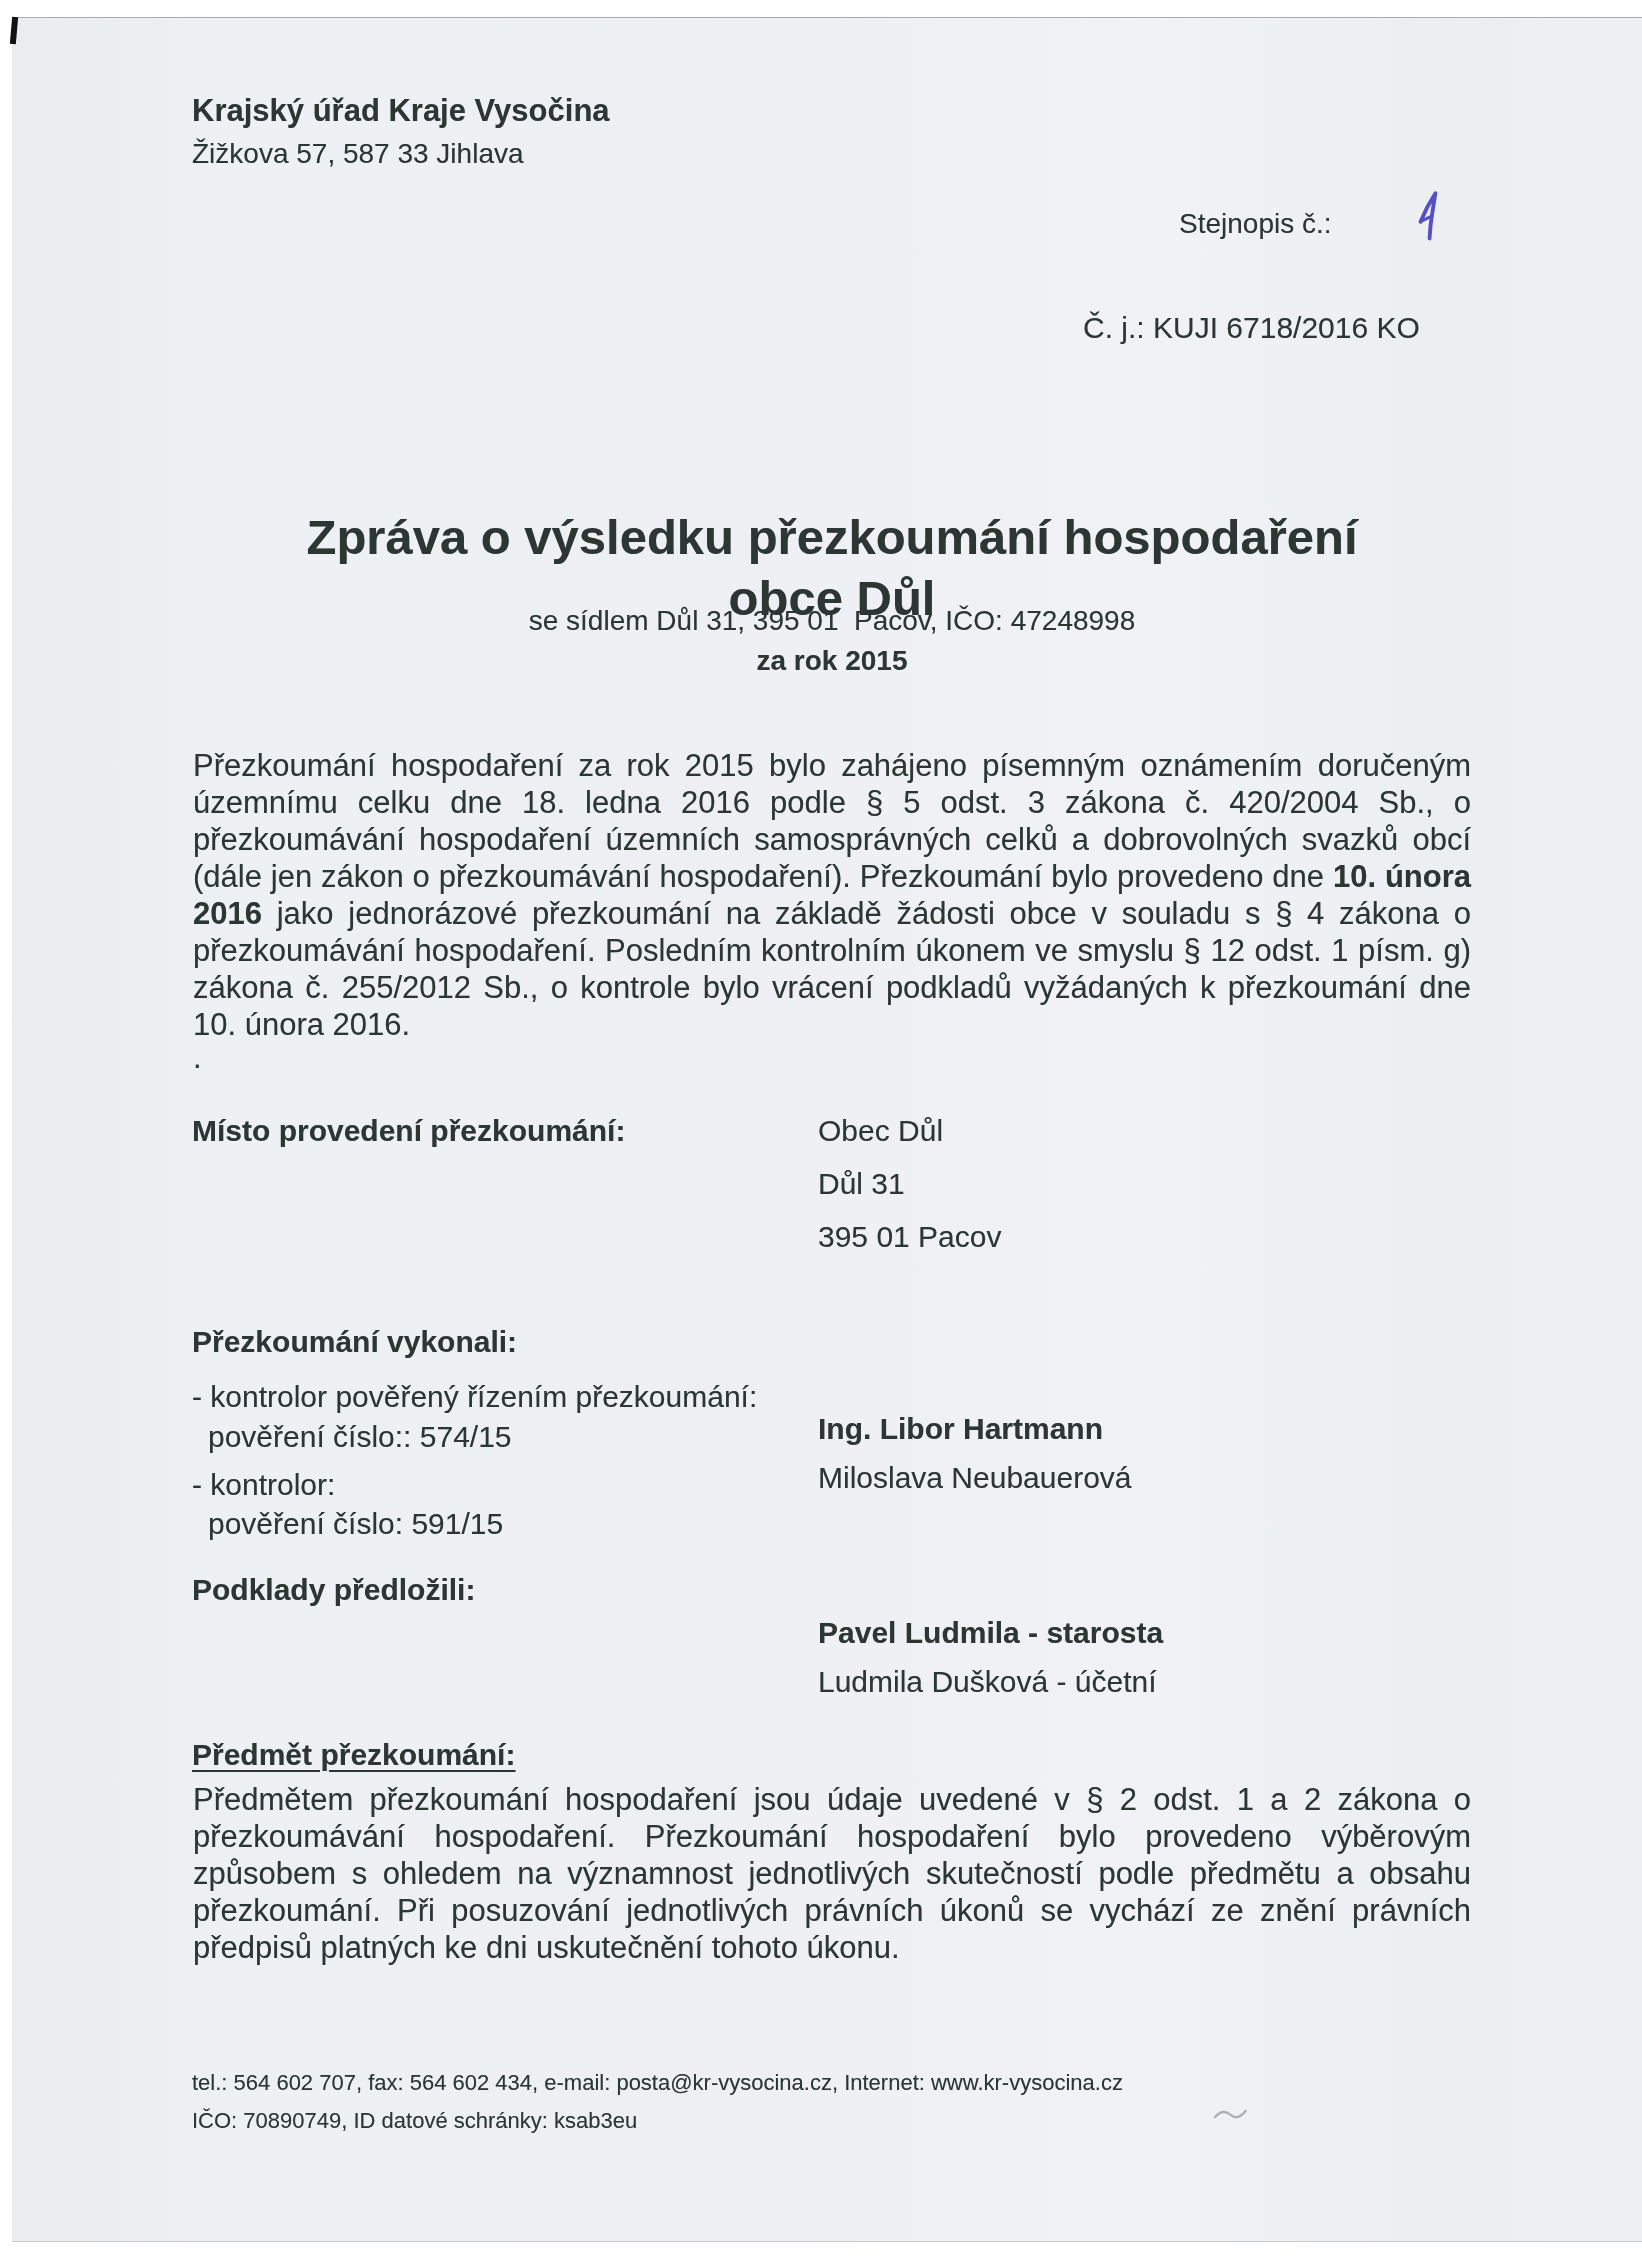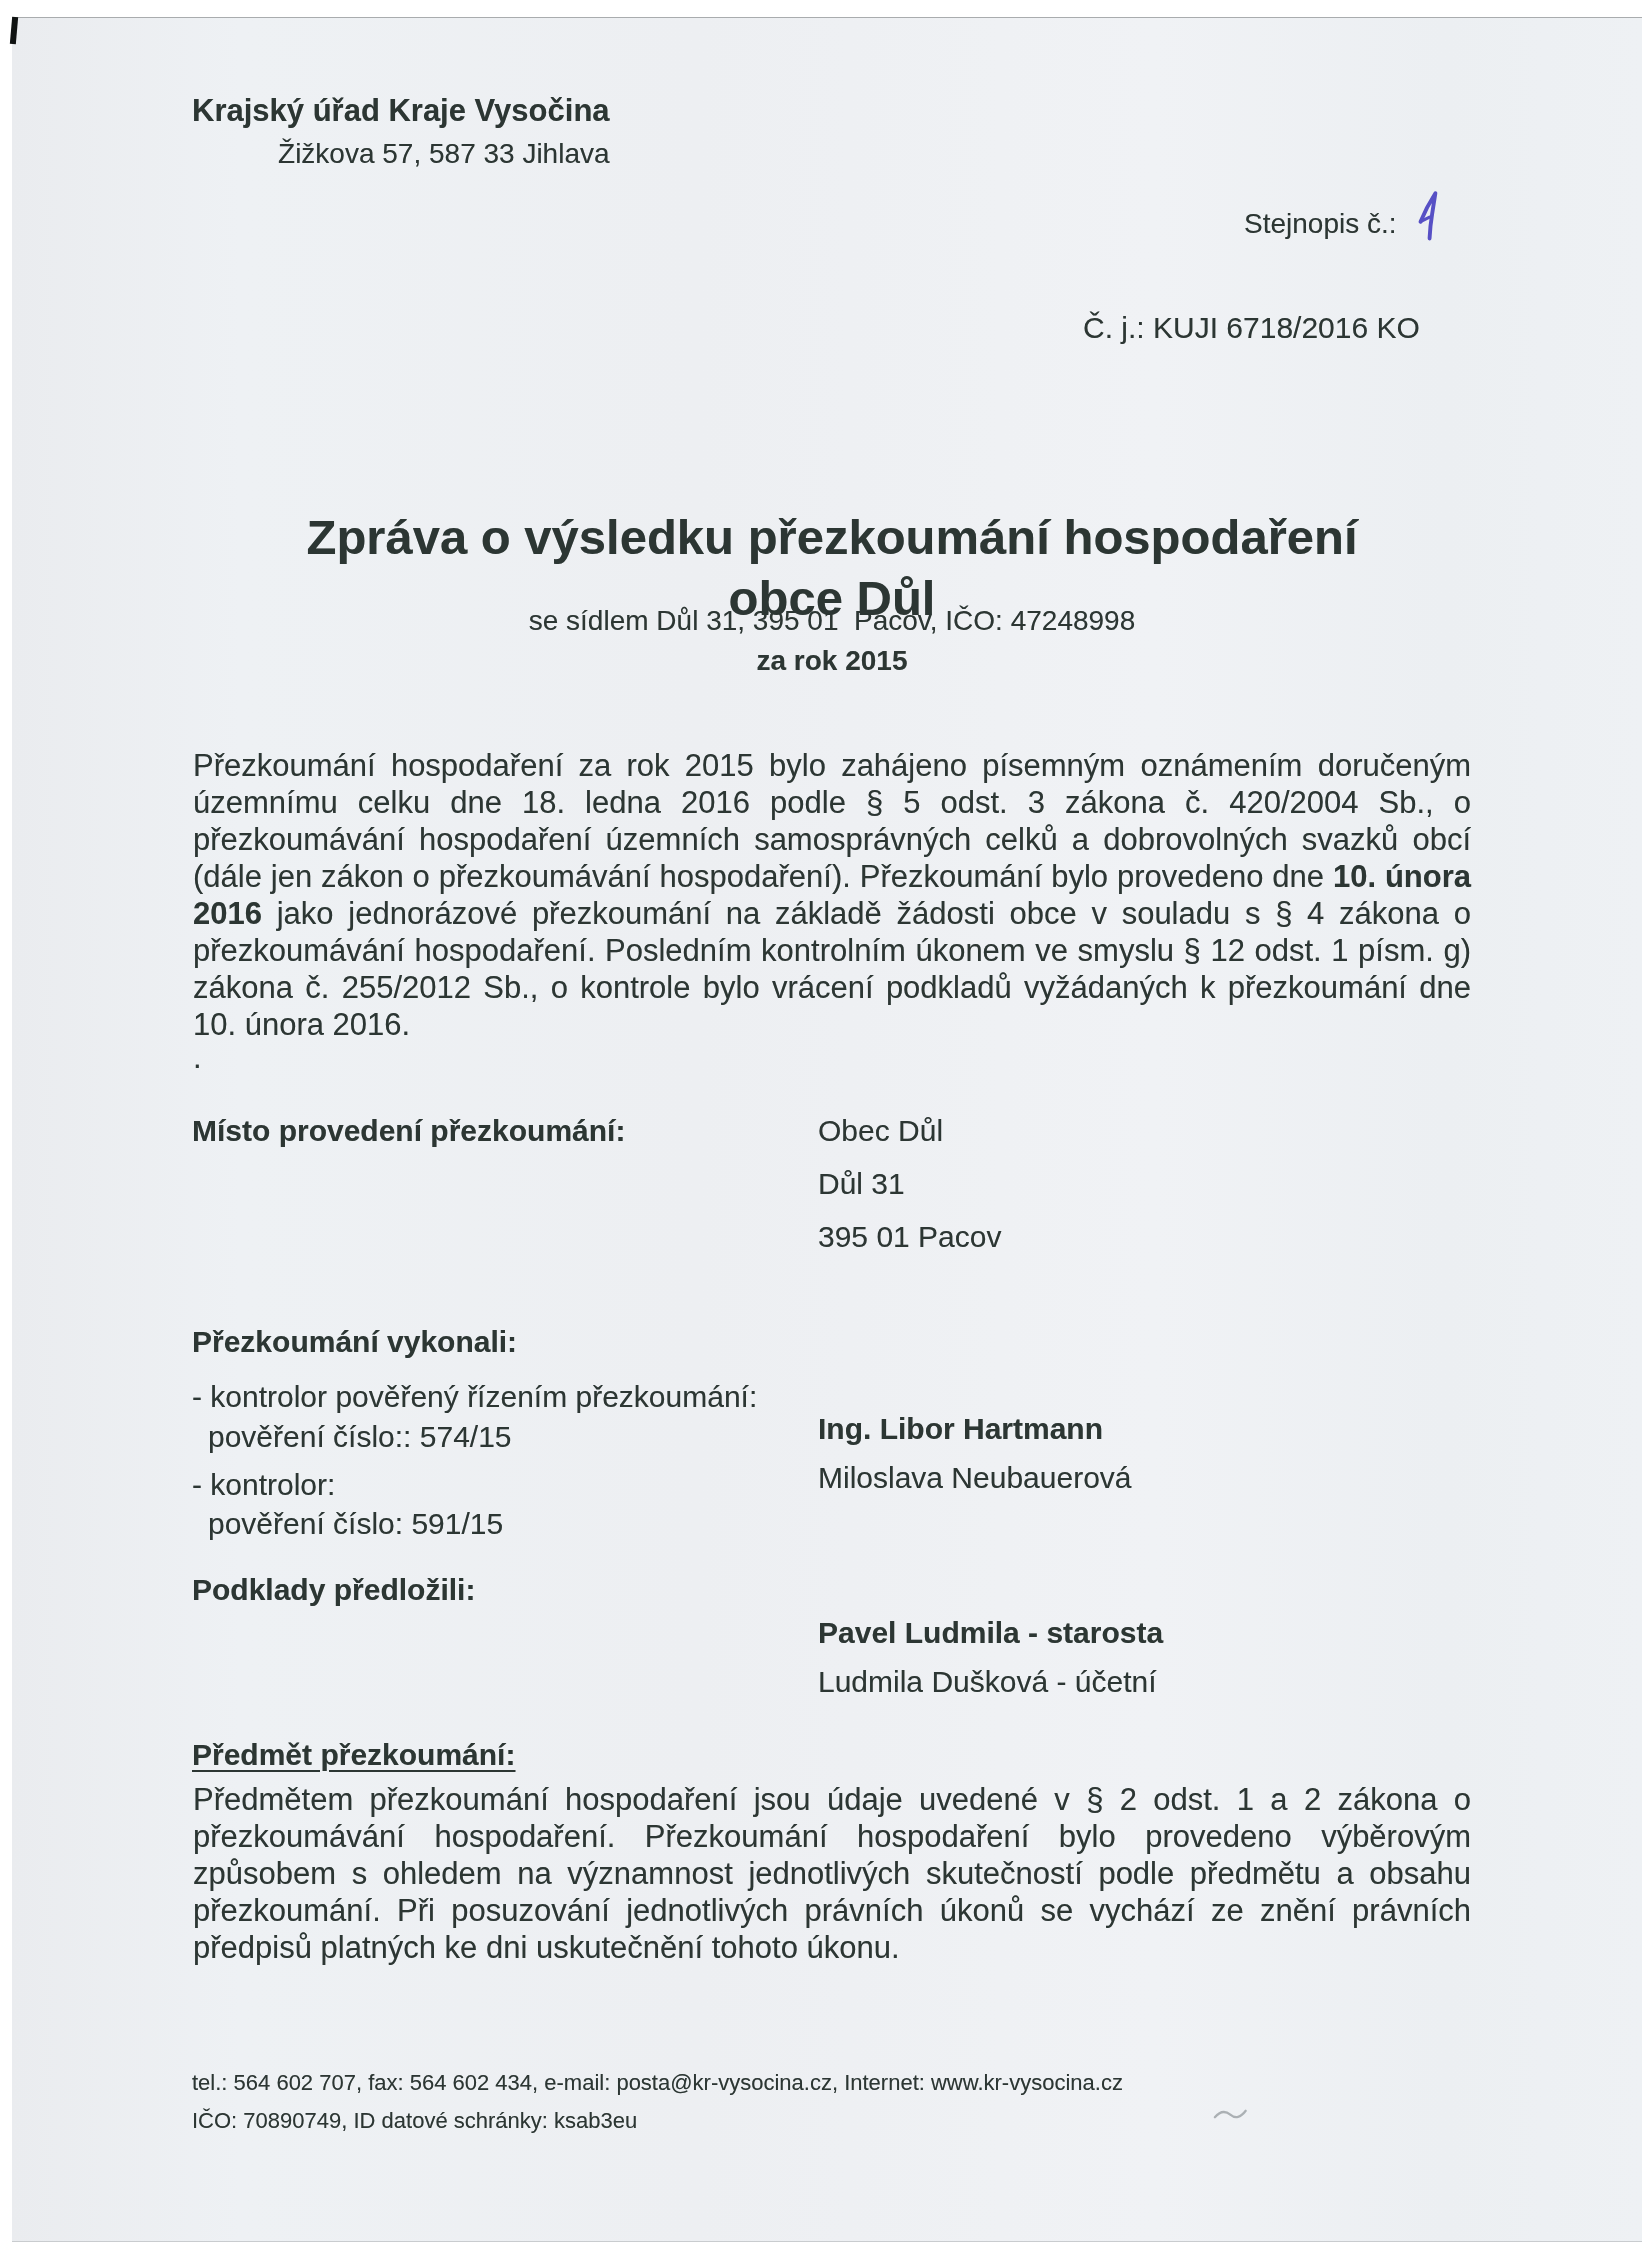--- a/index.html
+++ b/index.html
@@ -22,21 +22,21 @@
     border-top:0.6px solid #a9acae;
     border-bottom:0.6px solid #c9cccf;
   }
   .corner-artifact{
     position:absolute;
     left:11px; top:17.4px;
     width:5.8px; height:27px;
     background:#101312;
     transform:rotate(5deg);
   }
-  .ink{ color:#2c3633; text-shadow:0 0 0.6px rgba(44,54,51,.35);text-align:right; }
+  .ink{ color:#2c3633; text-shadow:0 0 0.6px rgba(44,54,51,.35); }
   .abs{ position:absolute; }
   .b{ font-weight:bold; }
   .center-block{ left:193px; width:1278px; text-align:center; }
   .just{ text-align:justify; }
   .header-office{ font-size:31px; line-height:43px; font-weight:bold; }
   .header-line{ font-size:28px; line-height:43px; }
   .stejnopis{ font-size:28px; }
   .cj{ font-size:30px; }
   .title-line{ font-size:49px; line-height:61px; font-weight:bold; }
   .subtitle{ font-size:28px; white-space:pre-wrap; }
@@ -54,21 +54,21 @@
 <div id="page">
 
   <div class="paper"></div>
   <div class="corner-artifact"></div>
 
   <div class="abs ink" style="left:192px; top:89px;">
     <div class="header-office">Krajský úřad Kraje Vysočina</div>
     <div class="header-line">Žižkova 57, 587 33 Jihlava</div>
   </div>
 
-  <div class="abs ink stejnopis" style="left:1244px; top:208px;">Stejnopis č.:</div>
+  <div class="abs ink stejnopis" style="left:1179px; top:208px;">Stejnopis č.:</div>
   <div class="abs" style="left:1416px; top:188px;" aria-label="1">
     <svg width="31" height="57" viewBox="0 0 48 88">
       <path d="M7 52 Q16 30 30 8 L25 40 Q22 58 21 78" fill="none" stroke="#5750c5" stroke-width="6" stroke-linecap="round" stroke-linejoin="round"></path>
       <path d="M7 52 L21 45" fill="none" stroke="#5750c5" stroke-width="5" stroke-linecap="round"></path>
     </svg>
   </div>
 
   <div class="abs ink cj" style="left:1083px; top:311px;">Č. j.: KUJI 6718/2016 KO</div>
 
   <div class="abs ink center-block" style="top:478px;margin-top:29px;">

